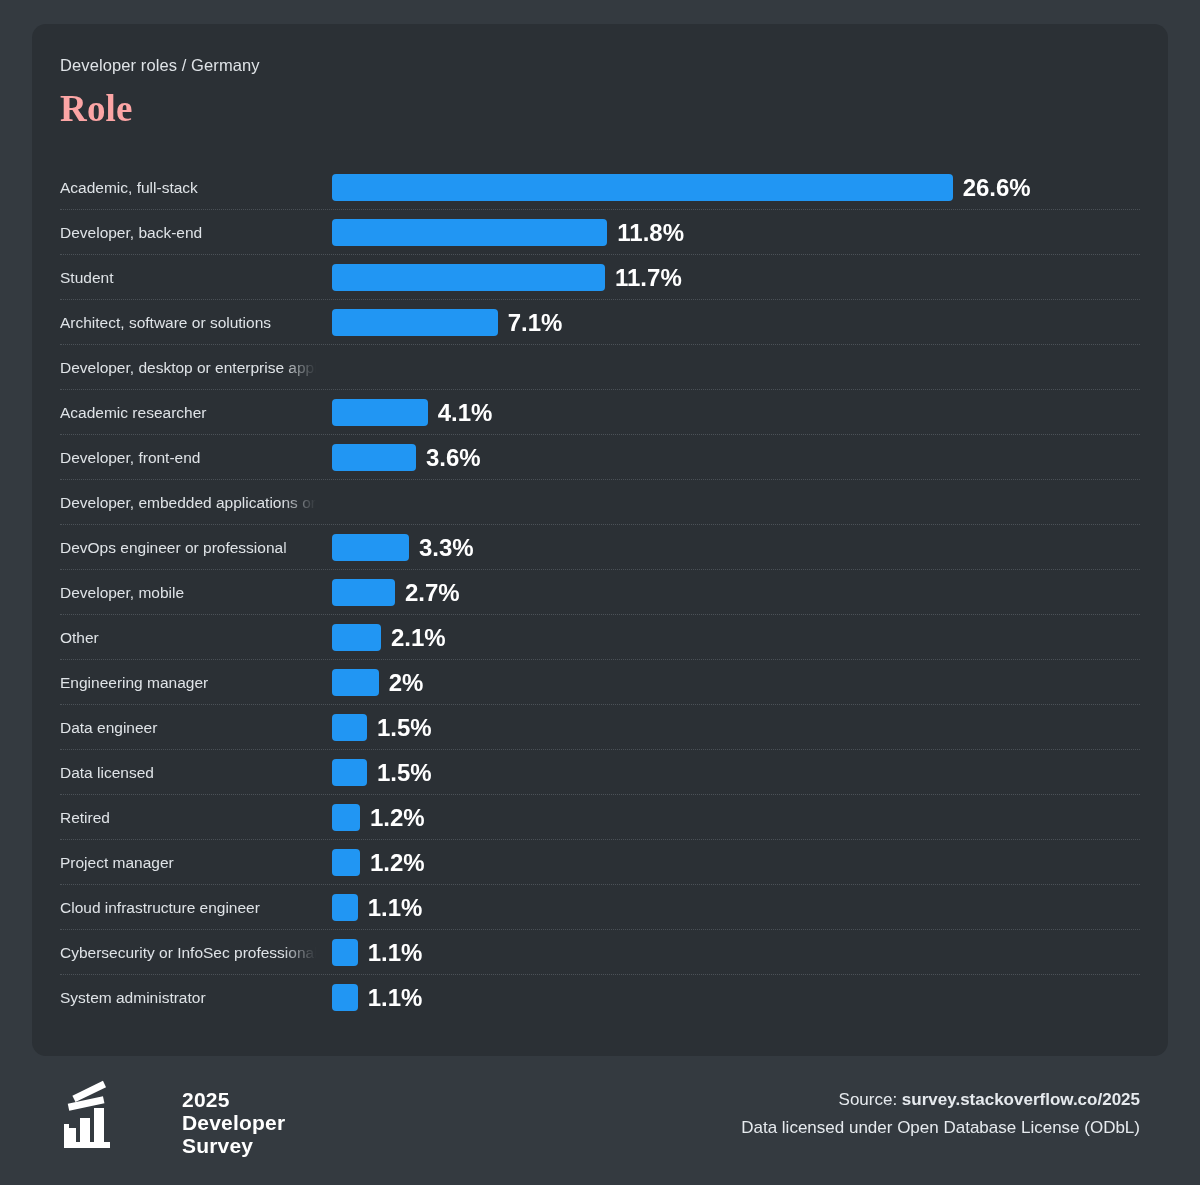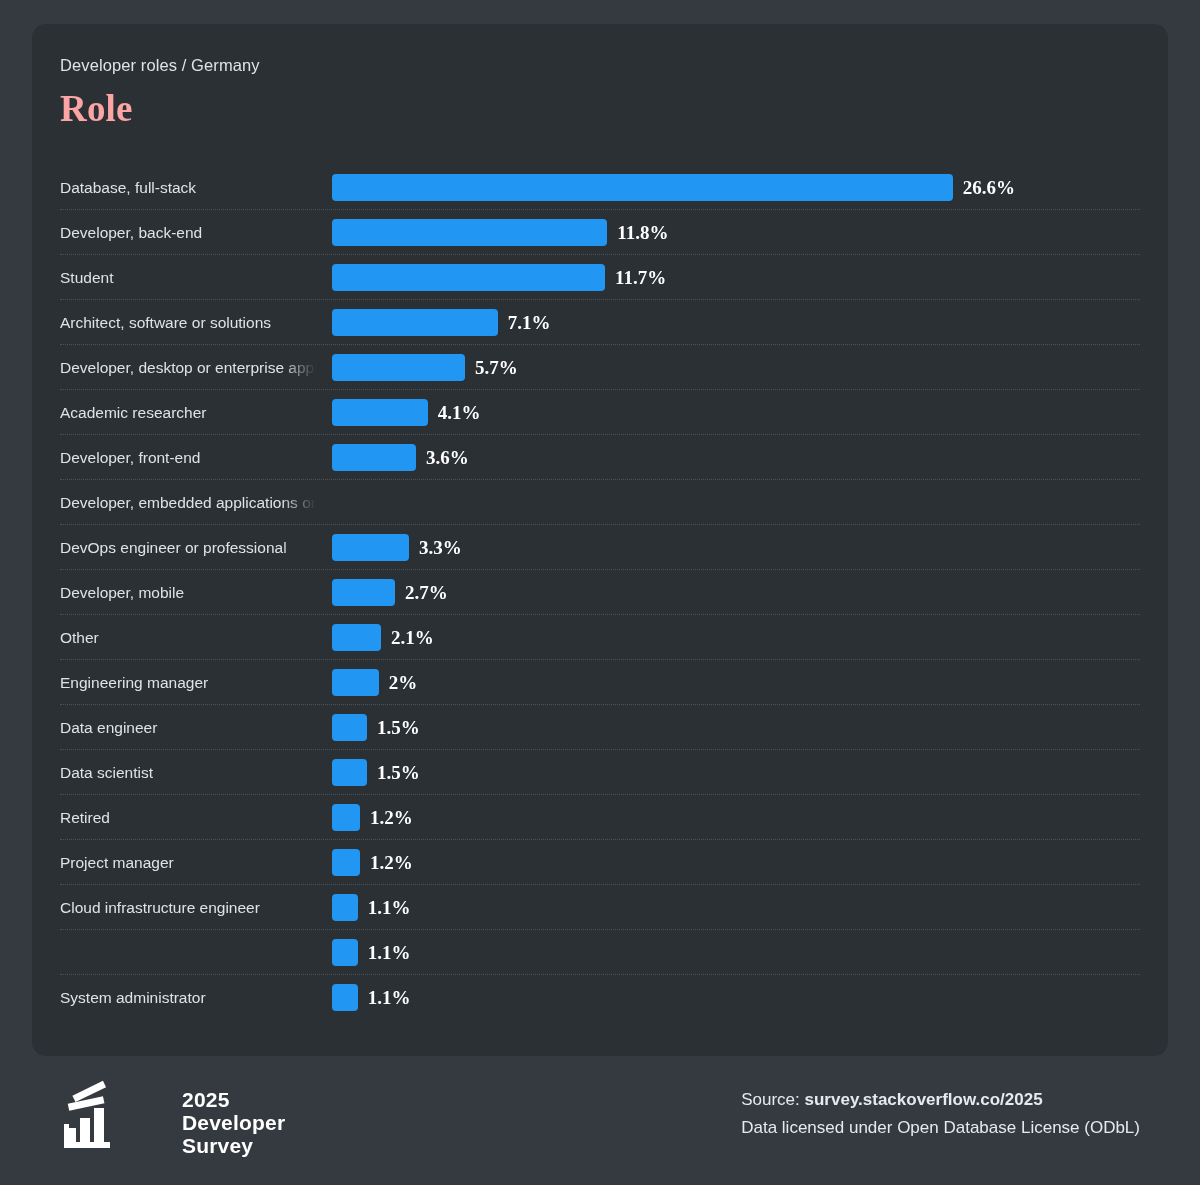--- a/index.html
+++ b/index.html
@@ -83,25 +83,24 @@
     height: 27px;
     background: #2196f3;
     border-radius: 4px;
     min-width: 10px;
   }
   .bar-value {
     position: absolute;
     top: 0;
     height: 45px;
     line-height: 45px;
-    font-size: 19px;
+    font-size: 24px;
     font-weight: bold;
     color: #ffffff;
     white-space: nowrap;
-    font-family: Liberation Serif, serif;
   }
   #footer {
     position: absolute;
     left: 0;
     top: 1062px;
     width: 1200px;
     height: 110px;
   }
   #logo {
     position: absolute;
@@ -118,36 +117,37 @@
     color: #ffffff;
     font-size: 21px;
     font-weight: bold;
     line-height: 23px;
     letter-spacing: 0.2px;
   }
   #source {
     position: absolute;
     right: 60px;
     top: 24px;
+    text-align: right;
     color: #e6eaee;
     font-size: 17px;
     line-height: 28px;
   }
   .src-strong { font-weight: bold; }
 </style>
 </head>
 <body>
 
 <div id="page">
   <div id="card">
     <div class="breadcrumb">Developer roles / Germany</div>
     <div class="chart-title">Role</div>
     <div id="rows">
         <div class="row">
-          <div class="row-label">Database, full-stack</div>
+          <div class="row-label">Academic, full-stack</div>
           <div class="bar-area">
             <div class="bar" style="width: 620.667px; background: rgb(33, 150, 243);"></div>
             <div class="bar-value" style="left: 630.667px;">26.6%</div>
           </div>
         </div>
         <div class="row">
           <div class="row-label">Developer, back-end</div>
           <div class="bar-area">
             <div class="bar" style="width: 275.333px; background: rgb(33, 150, 243);"></div>
             <div class="bar-value" style="left: 285.333px;">11.8%</div>
@@ -162,24 +162,20 @@
         </div>
         <div class="row">
           <div class="row-label">Architect, software or solutions</div>
           <div class="bar-area">
             <div class="bar" style="width: 165.667px; background: rgb(33, 150, 243);"></div>
             <div class="bar-value" style="left: 175.667px;">7.1%</div>
           </div>
         </div>
         <div class="row">
           <div class="row-label">Developer, desktop or enterprise applications</div>
-          <div class="bar-area">
-            <div class="bar" style="width: 133px; background: rgb(33, 150, 243);"></div>
-            <div class="bar-value" style="left: 143px;">5.7%</div>
-          </div>
         </div>
         <div class="row">
           <div class="row-label">Academic researcher</div>
           <div class="bar-area">
             <div class="bar" style="width: 95.6667px; background: rgb(33, 150, 243);"></div>
             <div class="bar-value" style="left: 105.667px;">4.1%</div>
           </div>
         </div>
         <div class="row">
           <div class="row-label">Developer, front-end</div>
@@ -220,21 +216,21 @@
           </div>
         </div>
         <div class="row">
           <div class="row-label">Data engineer</div>
           <div class="bar-area">
             <div class="bar" style="width: 35px; background: rgb(33, 150, 243);"></div>
             <div class="bar-value" style="left: 45px;">1.5%</div>
           </div>
         </div>
         <div class="row">
-          <div class="row-label">Data scientist</div>
+          <div class="row-label">Data licensed</div>
           <div class="bar-area">
             <div class="bar" style="width: 35px; background: rgb(33, 150, 243);"></div>
             <div class="bar-value" style="left: 45px;">1.5%</div>
           </div>
         </div>
         <div class="row">
           <div class="row-label">Retired</div>
           <div class="bar-area">
             <div class="bar" style="width: 28px; background: rgb(33, 150, 243);"></div>
             <div class="bar-value" style="left: 38px;">1.2%</div>
@@ -248,20 +244,21 @@
           </div>
         </div>
         <div class="row">
           <div class="row-label">Cloud infrastructure engineer</div>
           <div class="bar-area">
             <div class="bar" style="width: 25.6667px; background: rgb(33, 150, 243);"></div>
             <div class="bar-value" style="left: 35.6667px;">1.1%</div>
           </div>
         </div>
         <div class="row">
+          <div class="row-label">Cybersecurity or InfoSec professional</div>
           <div class="bar-area">
             <div class="bar" style="width: 25.6667px; background: rgb(33, 150, 243);"></div>
             <div class="bar-value" style="left: 35.6667px;">1.1%</div>
           </div>
         </div>
         <div class="row">
           <div class="row-label">System administrator</div>
           <div class="bar-area">
             <div class="bar" style="width: 25.6667px; background: rgb(33, 150, 243);"></div>
             <div class="bar-value" style="left: 35.6667px;">1.1%</div>

